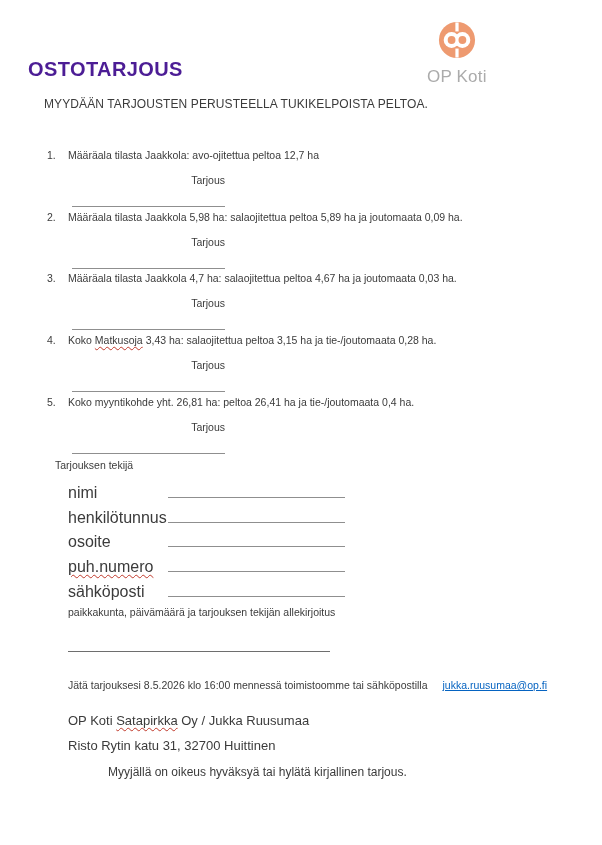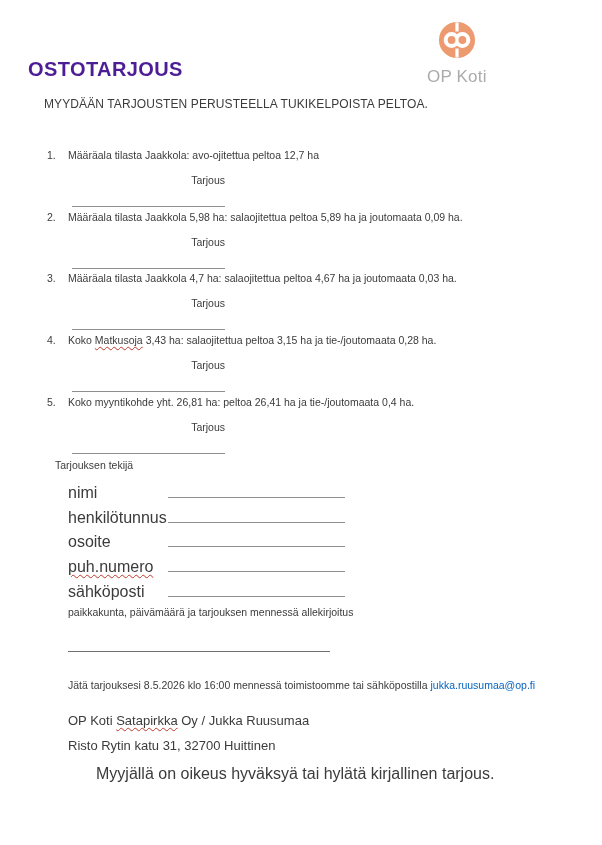--- a/index.html
+++ b/index.html
@@ -23,22 +23,22 @@
   .offer-row .fill-line{display:inline-block;width:153px;height:12px;border-bottom:1px solid #8f8f8f;margin-left:4px;}
   
   .heading{left:55px;font-size:10.5px;}
   .field-row{left:68px;font-size:16px;height:14px;}
   .field-row .fill-line{position:absolute;left:100px;top:1px;width:177px;height:12px;border-bottom:1px solid #8f8f8f;}
   .sig-caption{left:68px;font-size:10.5px;}
   .sig-line{left:68px;width:262px;height:0;border-top:1px solid #6e6e6e;}
   
   .footer-line{left:68px;font-size:10.5px;}
   .contact-block{left:68px;font-size:13px;line-height:12.2px;white-space:pre-line;}
-  .note{left:56px;font-size:16px;padding-left:40px;}
-  .email-link{color:#0563c1;cursor:pointer;}
+  .note{left:68px;font-size:12px;padding-left:40px;}
+  .email-link{color:#0563c1;text-decoration:underline;cursor:pointer;margin-left:12px;}
   .sp-err{text-decoration-line:underline;text-decoration-style:wavy;text-decoration-color:#c0392b;text-decoration-thickness:1px;text-underline-offset:2px;}
 </style>
 </head>
 <body>
 
 <div class="page">
 
   <div class="abs title">OSTOTARJOUS</div>
 
   <div class="abs logo-wrap">
@@ -121,21 +121,21 @@
   </div>
   <div class="abs field-row" style="top:558px">
     <span class="sp-err">puh.numero</span>
     <span class="fill-line"></span>
   </div>
   <div class="abs field-row" style="top:583px">
     <span>sähköposti</span>
     <span class="fill-line"></span>
   </div>
 
-  <div class="abs sig-caption" style="top:606px">paikkakunta, päivämäärä ja tarjouksen mennessä allekirjoitus</div>
+  <div class="abs sig-caption" style="top:606px">paikkakunta, päivämäärä ja tarjouksen tekijän allekirjoitus</div>
   <div class="abs sig-line" style="top:651px"></div>
 
   <div class="abs footer-line" style="top:679px">
     <span>Jätä tarjouksesi 8.5.2026 klo 16:00 mennessä toimistoomme tai sähköpostilla </span><span class="email-link">jukka.ruusumaa@op.fi</span>
   </div>
 
   <div class="abs contact-block" style="top:703px">
     <div><span>OP Koti </span><span class="sp-err">Satapirkka</span><span> Oy / Jukka Ruusumaa</span></div>
     <div>Risto Rytin katu 31, 32700 Huittinen</div>
   </div>

